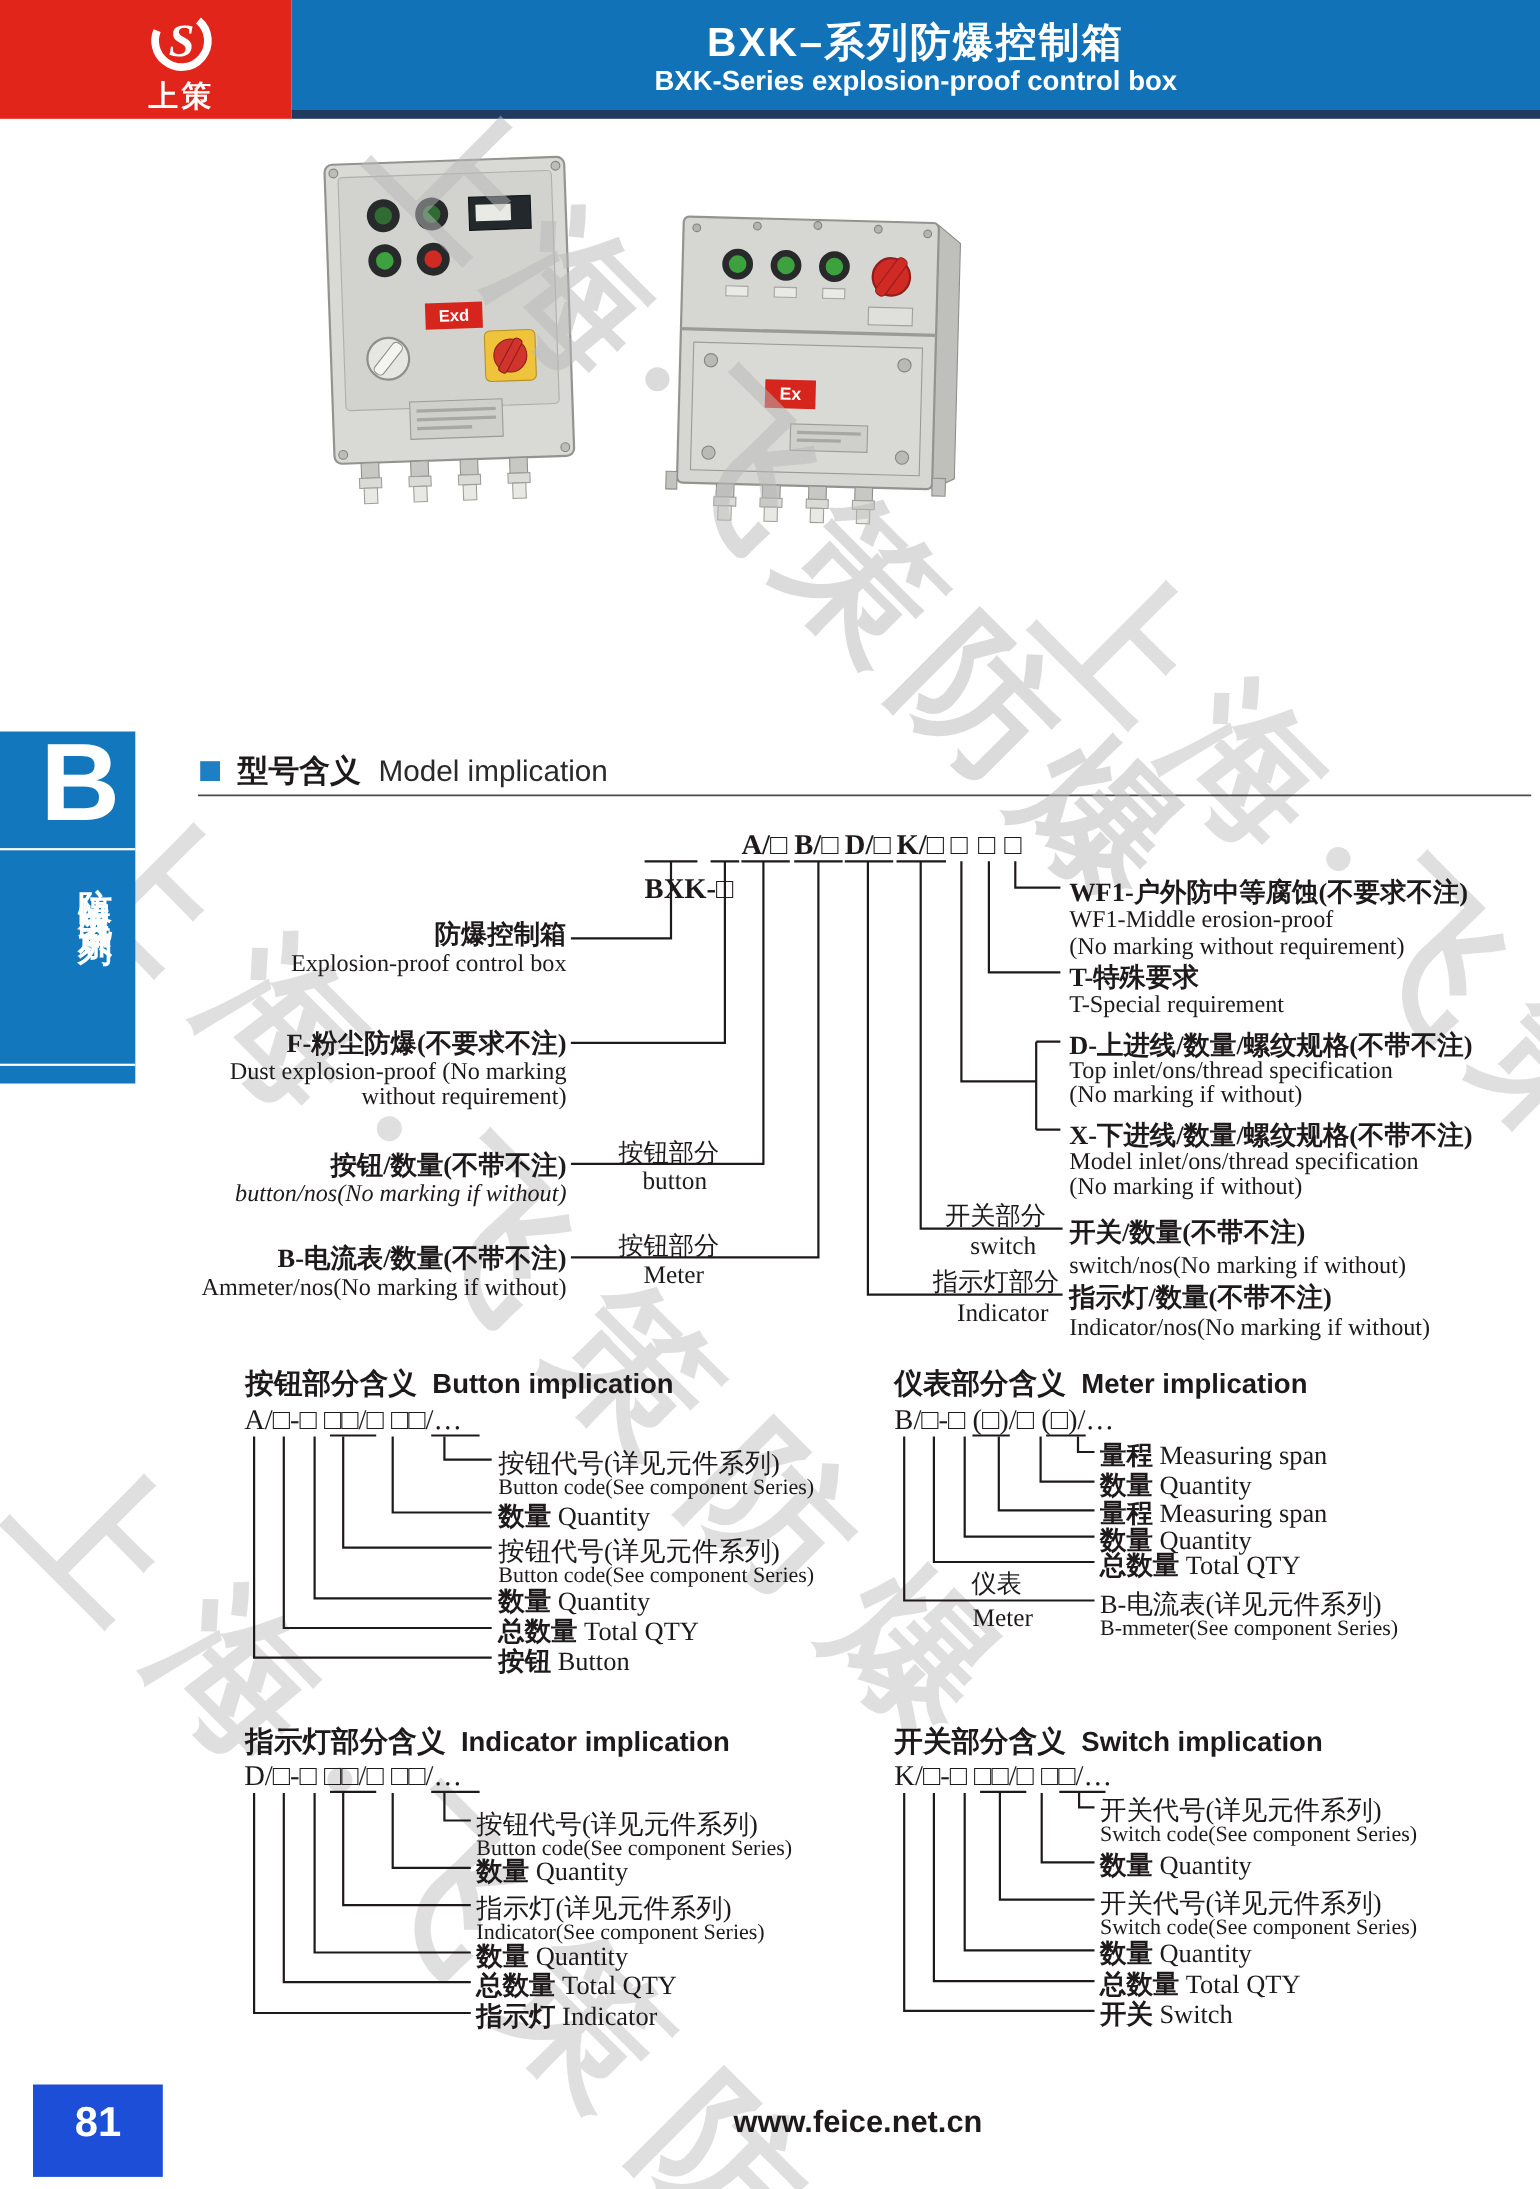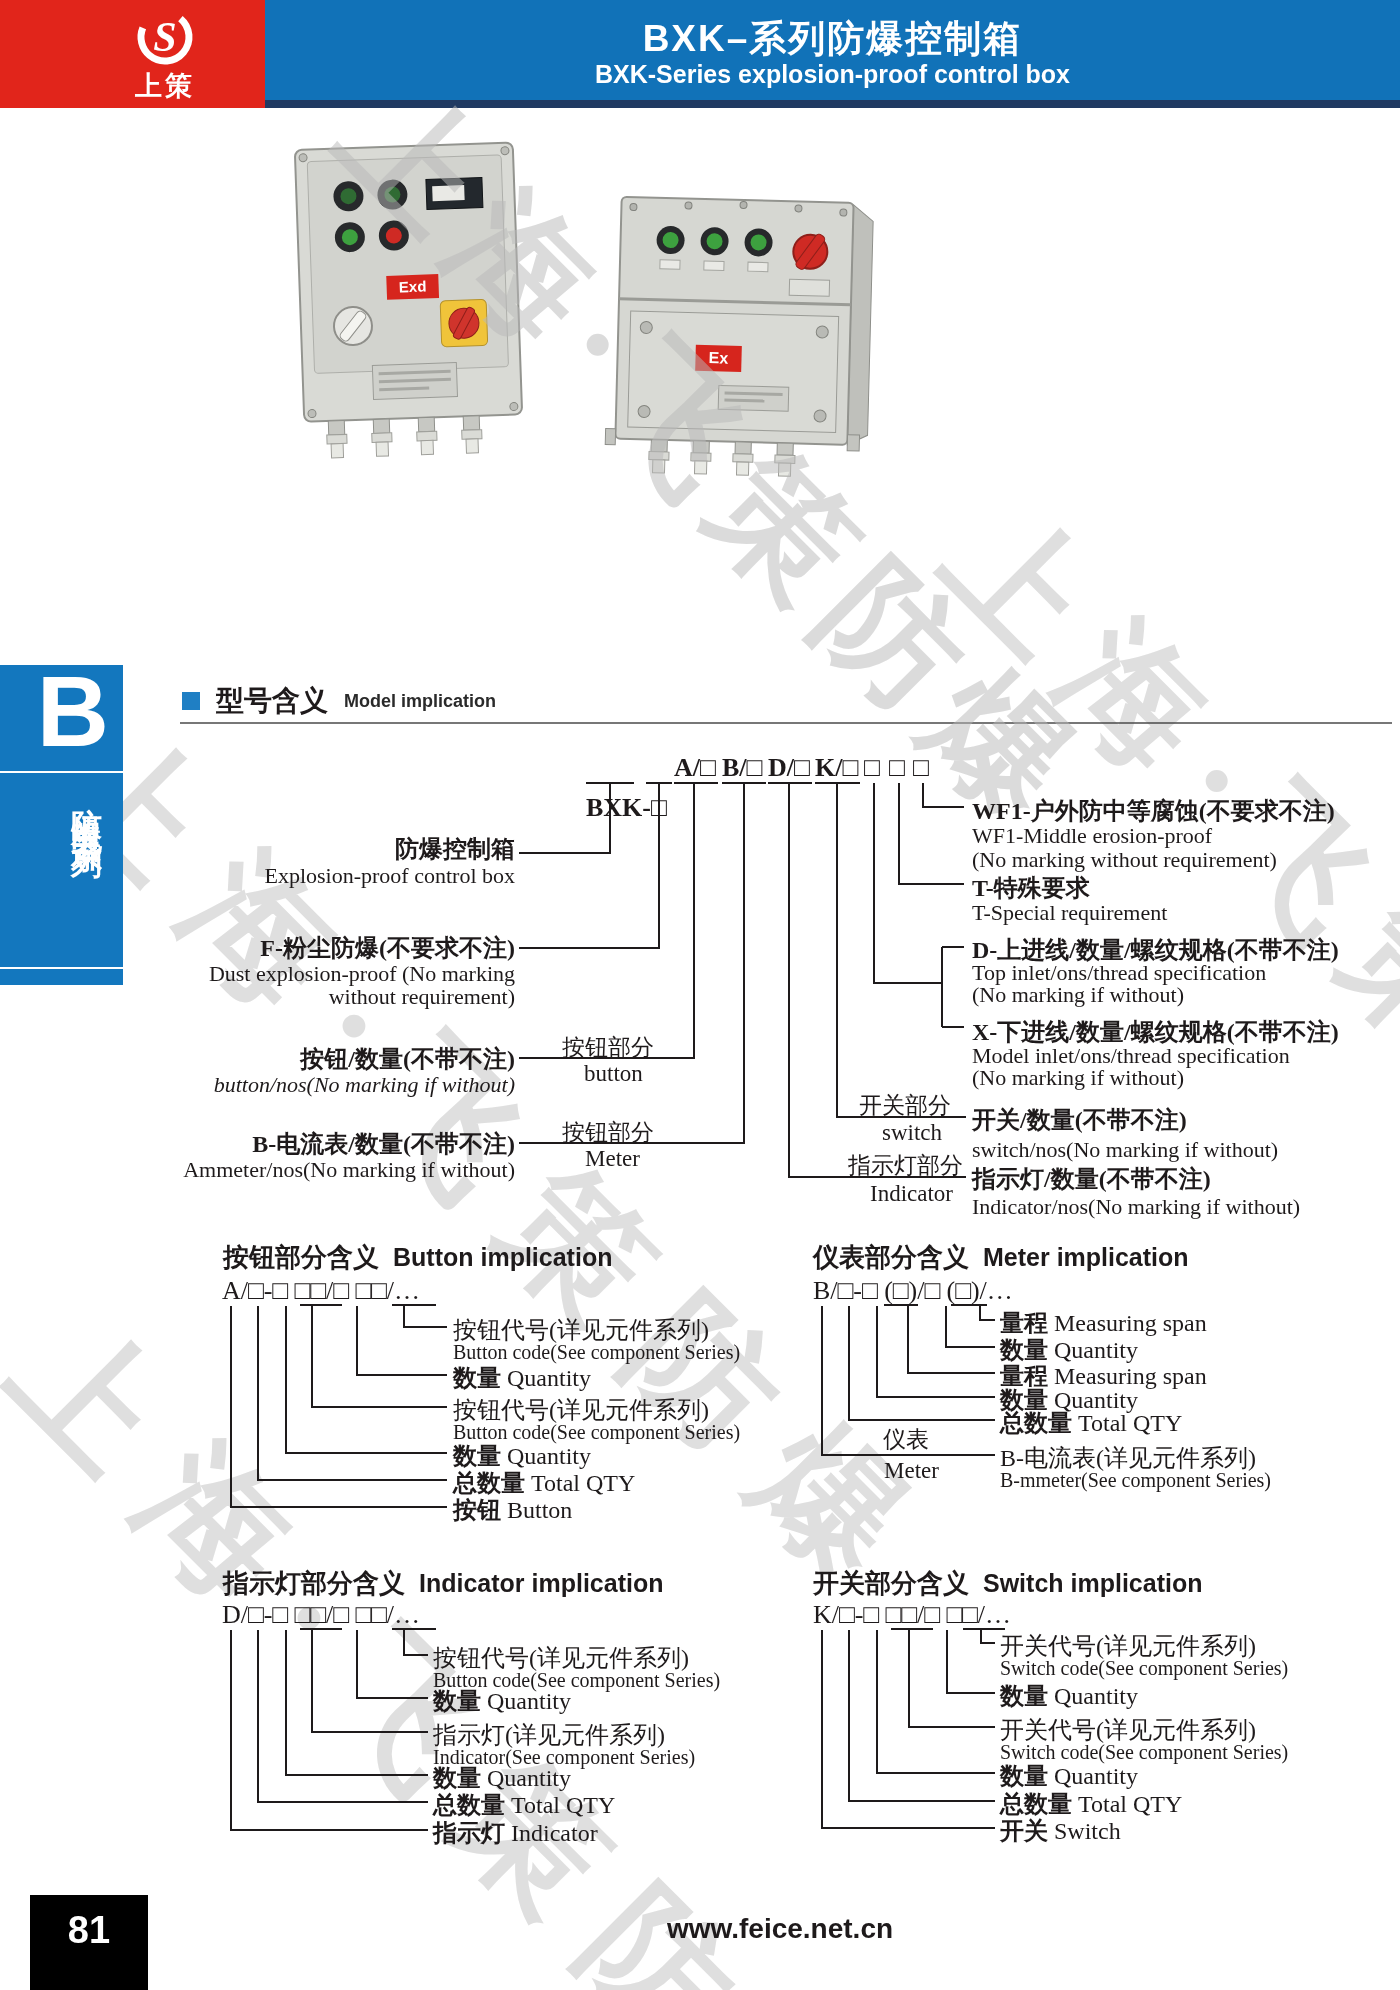--- a/index.html
+++ b/index.html
@@ -34,21 +34,21 @@
                   font-weight:bold;line-height:1;}
   .sidetab .div1{position:absolute;left:0;top:106px;width:100%;height:2px;background:#fff;}
   .sidetab .ser{position:absolute;right:16px;top:118px;writing-mode:vertical-rl;
                 color:#fff;font-size:31px;font-weight:bold;letter-spacing:8px;}
   .sidetab .div2{position:absolute;left:0;top:302px;width:100%;height:2px;background:#fff;}
 
   
   .sec-head{left:182px;top:682px;display:flex;align-items:center;gap:16px;z-index:4;}
   .sec-head .sq{width:18px;height:18px;background:#1f7fc4;}
   .sec-head .zh{font-size:28px;font-weight:bold;}
-  .sec-head .en{font-size:18px;font-weight:bold;color:#2a2a2a;}
+  .sec-head .en{font-size:27px;font-weight:normal;color:#2a2a2a;}
 
   
   .ser{font-family:"Liberation Serif","DejaVu Serif",serif;}
   .code{position:absolute;font-family:"Liberation Serif",serif;font-weight:bold;
         font-size:26px;white-space:nowrap;z-index:4;}
   .subcode{position:absolute;font-family:"Liberation Serif",serif;font-size:26px;
            white-space:nowrap;z-index:4;}
   .lzh{position:absolute;font:bold 24px "Liberation Serif",serif;white-space:nowrap;z-index:4;}
   .len{position:absolute;font:22px "Liberation Serif",serif;white-space:nowrap;z-index:4;}
   .olab{position:absolute;font:23px "Liberation Serif",serif;white-space:nowrap;z-index:4;}
@@ -58,21 +58,21 @@
   .cen{position:absolute;font:20px "Liberation Serif",serif;white-space:nowrap;z-index:4;}
   .ralign{text-align:right;}
   .sub-head{position:absolute;display:flex;gap:14px;align-items:baseline;z-index:4;}
   .sub-head .zh{font-size:26px;font-weight:bold;}
   .sub-head .en{font-size:25px;font-weight:bold;}
 
   .overlay{position:absolute;left:0;top:0;z-index:2;}
   .photo{position:absolute;z-index:2;}
 
   
-  .pgbox{left:30px;top:1895px;width:118px;height:95px;background:#000000;z-index:4;
+  .pgbox{left:30px;top:1895px;width:118px;height:84px;background:#1d4ed8;z-index:4;
          color:#fff;font-size:38px;font-weight:bold;text-align:center;line-height:70px;}
   .site{left:500px;top:1913px;width:560px;text-align:center;font-weight:bold;
         font-size:28px;z-index:4;}
 </style>
 </head>
 <body>
 
 <div class="page">
 
   <div class="wm wm1">上海·飞策防爆</div>

